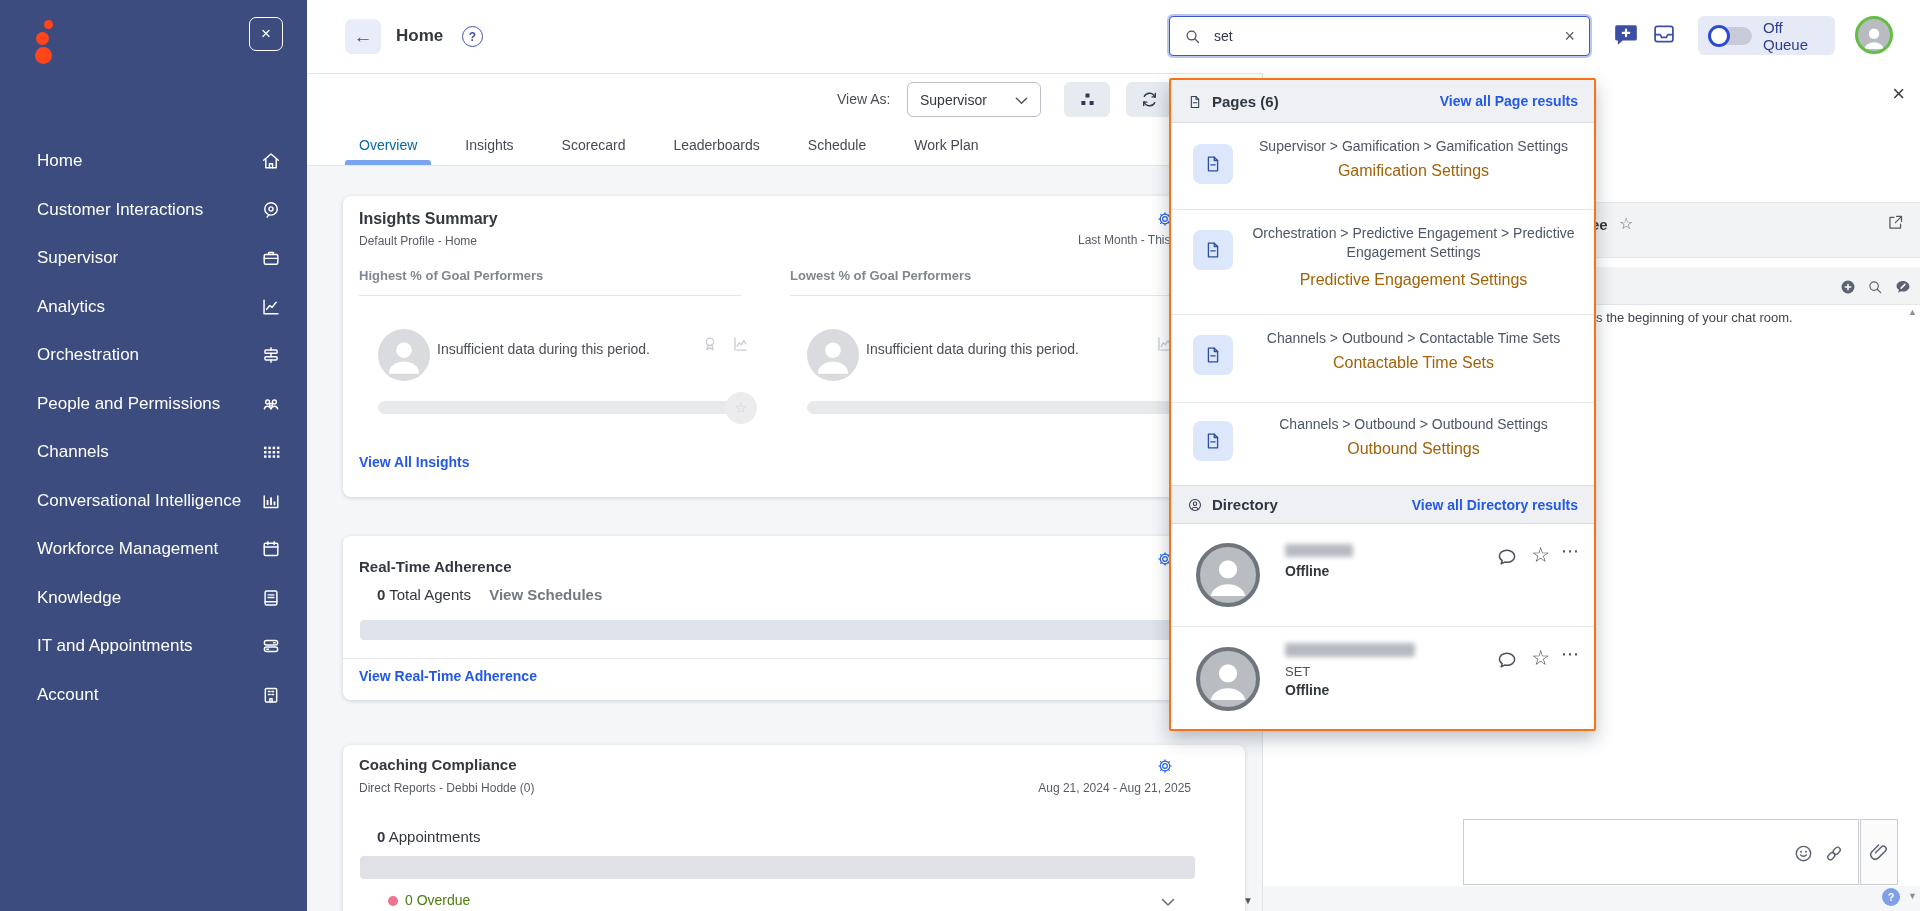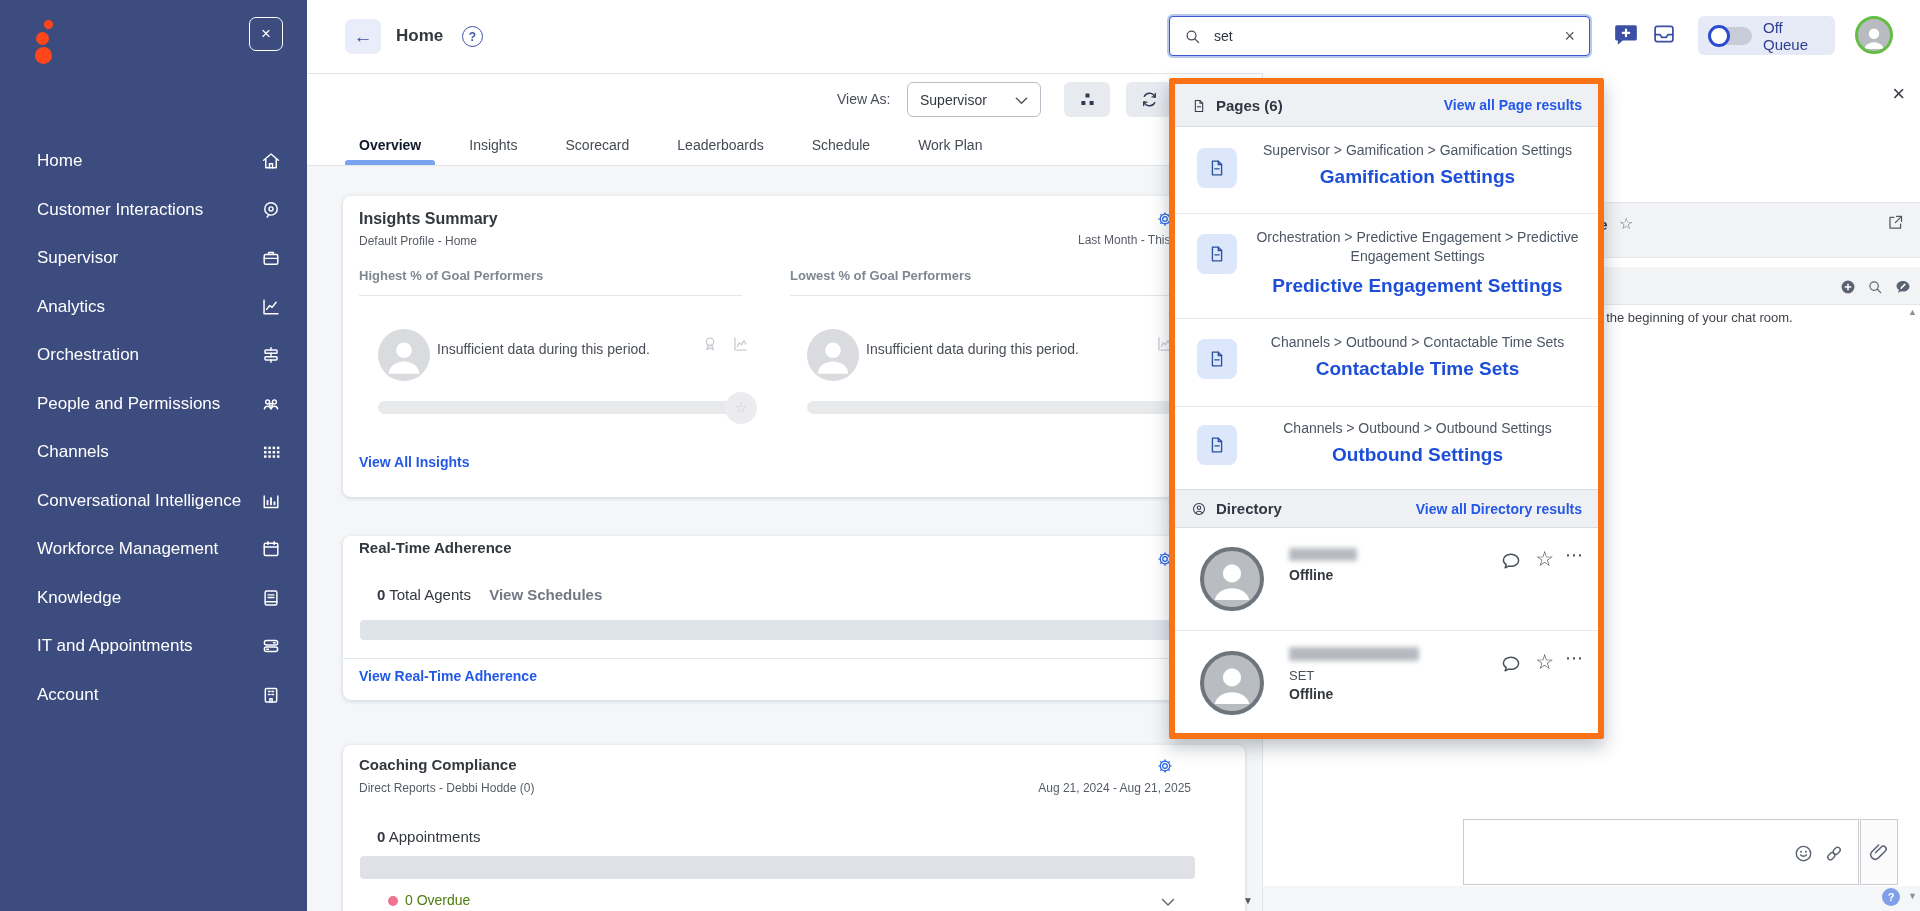--- a/index.html
+++ b/index.html
@@ -35,21 +35,21 @@
   .avatar-btn{position:absolute;left:1548px;top:16px;width:38px;height:38px;border-radius:50%;background:#B8BBBF;border:3px solid #64BE45;box-sizing:border-box;overflow:hidden;cursor:pointer;}
 
   
   .main{position:absolute;left:307px;top:73px;width:955px;height:838px;background:#fff;z-index:1;}
   .main-lower{position:absolute;left:0;top:92px;width:955px;height:746px;background:#F4F6F8;border-top:1px solid #E3E5E8;}
   .viewas-label{position:absolute;left:530px;top:18px;font-size:14px;color:#4A4F57;}
   .viewas-select{position:absolute;left:600px;top:9px;width:134px;height:35px;background:#fff;border:1px solid #B9BEC8;border-radius:6px;display:flex;align-items:center;padding:0 12px;box-sizing:border-box;font-size:14px;color:#33383F;cursor:pointer;}
   .tool-btn{position:absolute;top:9px;width:46px;height:35px;background:#E7EAEF;border-radius:6px;color:#2E3A55;display:flex;align-items:center;justify-content:center;cursor:pointer;}
   .tabs{position:absolute;left:38px;top:61px;height:31px;display:flex;gap:2px;}
   .tab{position:relative;padding:0 14px;font-size:14px;color:#454B54;display:flex;align-items:flex-start;padding-top:3px;cursor:pointer;}
-  .tab.active{font-weight:bold;color:#0f172a;}
+  .tab.active{font-weight:normal;color:#0369a1;}
   .tab.active::after{content:"";position:absolute;left:0;right:0;bottom:0;height:5px;background:#7AA4EF;border-radius:3px 3px 0 0;}
   .card{position:absolute;left:36px;width:902px;background:#fff;border-radius:8px;box-shadow:0 1px 4px rgba(40,50,70,.18);}
   .card-title{position:absolute;left:16px;font-size:16px;font-weight:bold;color:#33383F;}
   .card-sub{position:absolute;left:16px;font-size:12px;color:#565C66;}
   .gear{position:absolute;color:#2563EB;cursor:pointer;}
   .col-head{position:absolute;font-size:13px;font-weight:bold;color:#7E8792;}
   .col-div{position:absolute;height:1px;background:#E4E6EA;}
   .ph-avatar{position:absolute;width:52px;height:52px;border-radius:50%;background:#D9DBDE;overflow:hidden;}
   .ph-avatar svg{color:#fff;}
   .insuff{position:absolute;font-size:14px;color:#4A4F57;}
@@ -62,29 +62,29 @@
   
   .rpanel{position:absolute;left:1262px;top:73px;width:658px;height:838px;background:#fff;border-left:1px solid #E2E4E8;z-index:2;}
   .rp-bar{position:absolute;left:0;width:658px;background:#F2F3F4;border-top:1px solid #E4E6E9;border-bottom:1px solid #E4E6E9;box-sizing:border-box;}
   .rp-x{position:absolute;right:16px;top:8px;font-size:22px;color:#3A3F45;cursor:pointer;}
   .rp-foot{position:absolute;left:0;top:813px;width:658px;height:25px;background:#F5F6F8;}
   .chat-input{position:absolute;left:200px;top:746px;width:396px;height:66px;background:#fff;border:1px solid #C9CCD1;box-sizing:border-box;}
   .attach-btn{position:absolute;left:597px;top:746px;width:38px;height:66px;background:#FBFBFC;border:1px solid #C9CCD1;box-sizing:border-box;display:flex;align-items:center;justify-content:center;color:#5A6270;cursor:pointer;}
   .scroll-tri{position:absolute;right:4px;font-size:9px;color:#8A9097;cursor:pointer;}
 
   
-  .dropdown{position:absolute;left:1169px;top:78px;width:423px;background:#fff;border:6px solid #f97316;box-shadow:0 8px 18px rgba(40,50,70,.3);border-radius:2px;z-index:10;}
+  .dropdown{position:absolute;left:1169px;top:78px;width:423px;background:#fff;border:2px solid #f97316;box-shadow:0 8px 18px rgba(40,50,70,.3);border-radius:2px;z-index:10;}
   .dd-sec{height:43px;background:#EEF0F4;border-bottom:1px solid #D9DDE3;display:flex;align-items:center;padding:0 16px;box-sizing:border-box;}
   .dd-sec-label{margin-left:9px;font-size:15px;font-weight:bold;color:#2F3742;}
   .dd-sec-link{margin-left:auto;font-size:14px;font-weight:bold;color:#2458E6;cursor:pointer;}
   .result-row{position:relative;border-bottom:1px solid #E6E8EC;overflow:hidden;cursor:pointer;text-align:center;}
   .res-ic{position:absolute;left:22px;width:40px;height:40px;background:#DCE7FB;border-radius:8px;color:#2C4F9E;display:flex;align-items:center;justify-content:center;}
   .res-text{margin-left:80px;padding-top:14px;padding-right:18px;}
   .res-crumb{font-size:14px;color:#4C5665;line-height:19px;}
-  .res-title{font-size:19px;font-weight:bold;color:#1d4ed8;margin-top:6px;}
+  .res-title{font-size:16px;font-weight:normal;color:#a16207;margin-top:6px;}
   .dir-entry{position:relative;height:102px;border-bottom:1px solid #E6E8EC;overflow:hidden;cursor:pointer;}
   .dir-avatar{position:absolute;left:25px;width:64px;height:64px;border-radius:50%;background:#B9BCC0;border:4px solid #6F757C;box-sizing:border-box;overflow:hidden;}
   .dir-avatar svg{color:#fff;}
   .blur-bar{position:absolute;left:114px;background:#B6BAC0;border-radius:2px;filter:blur(2.5px);}
   .dir-status{position:absolute;left:114px;font-size:14px;font-weight:bold;color:#33383F;}
   .dir-detail{position:absolute;left:114px;font-size:13px;color:#4A5058;}
   .dir-act{position:absolute;color:#4A5058;cursor:pointer;}
 </style>
 </head>
 <body>
@@ -341,21 +341,21 @@
             <path d="M4.8 4.6v14.8"></path>
             <polyline points="7.5,15 10,10.5 12.5,13 15.5,8 17.8,12"></polyline>
             <path d="M7 19.4h11"></path>
           </svg></span>
       <div class="pbar" style="left:464px;top:205px;width:422px;"></div>
 
       <div class="blue-link" style="left:16px;top:258px;">View All Insights</div>
     </div>
 
     <div class="card" style="top:463px;height:164px;">
-      <div class="card-title" style="top:3px;font-size:15px;">Real-Time Adherence</div>
+      <div class="card-title" style="top:22px;font-size:15px;">Real-Time Adherence</div>
       <span class="gear" style="left:813px;top:13px;"><svg class="ic" width="18" height="18" viewBox="0 0 24 24" style="stroke-width:1.8;">
             <circle cx="12" cy="12" r="3.1"></circle>
             <circle cx="12" cy="12" r="6.4"></circle>
             <path d="M12 3.8v2M12 18.2v2M3.8 12h2M18.2 12h2M6.2 6.2l1.4 1.4M16.4 16.4l1.4 1.4M17.8 6.2l-1.4 1.4M7.6 16.4l-1.4 1.4"></path>
           </svg></span>
       <div class="abs" style="left:34px;top:50px;font-size:15px;color:#33383F;">
         <span class="bignum">0</span>
         <span>Total Agents</span>
         <span style="margin-left:14px;font-weight:bold;color:#717883;">View Schedules</span>
       </div>

